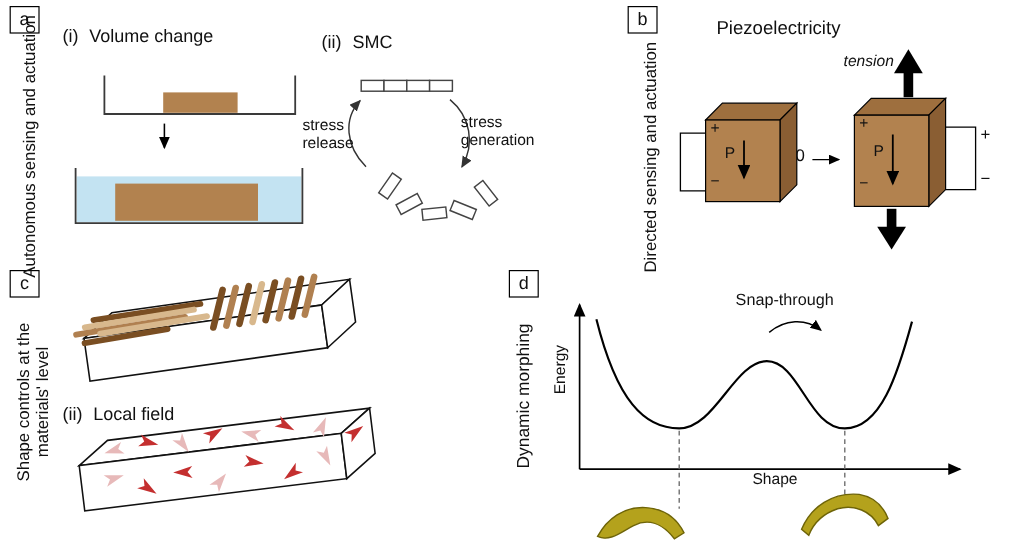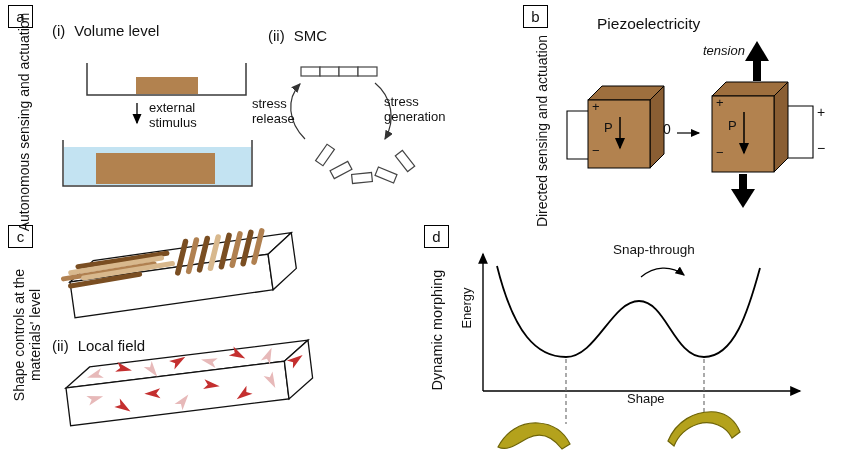--- a/index.html
+++ b/index.html
@@ -155,26 +155,25 @@
   <div class="vlabel" style="left:24px;top:122px;">Autonomous sensing and actuation</div>
   <div class="vlabel" style="left:542px;top:131px;">Directed sensing and actuation</div>
   <div class="vlabel" style="left:27px;top:335px;">
     <span class="vline">Shape controls at the</span>
     <span class="vline">materials' level</span>
   </div>
   <div class="vlabel" style="left:437px;top:330px;font-size:14.5px;">Dynamic morphing</div>
   <div class="vlabel" style="left:466px;top:308px;font-size:13px;">Energy</div>
 
   <div class="t title" style="left:52px;top:22px;">
-    <span class="idx">(i)</span><span>Volume level</span>
+    <span class="idx">(i)</span><span>Volume change</span>
   </div>
   <div class="t title" style="left:268px;top:27px;">
     <span class="idx">(ii)</span><span>SMC</span>
   </div>
-  <div class="t small" style="left:149px;top:101px;width:62px;">external stimulus</div>
   <div class="t small center" style="left:252px;top:97px;width:54px;">stress release</div>
   <div class="t small" style="left:384px;top:95px;width:72px;">stress generation</div>
 
   <div class="t" style="left:597px;top:15px;font-size:15.5px;">Piezoelectricity</div>
   <div class="t small" style="left:703px;top:44px;font-style:italic;">tension</div>
   <div class="t sym" style="left:592px;top:100px;">+</div>
   <div class="t sym" style="left:592px;top:144px;">−</div>
   <div class="t sym" style="left:604px;top:121px;">P</div>
   <div class="t sym14" style="left:663px;top:121px;">0</div>
   <div class="t sym" style="left:716px;top:96px;">+</div>

